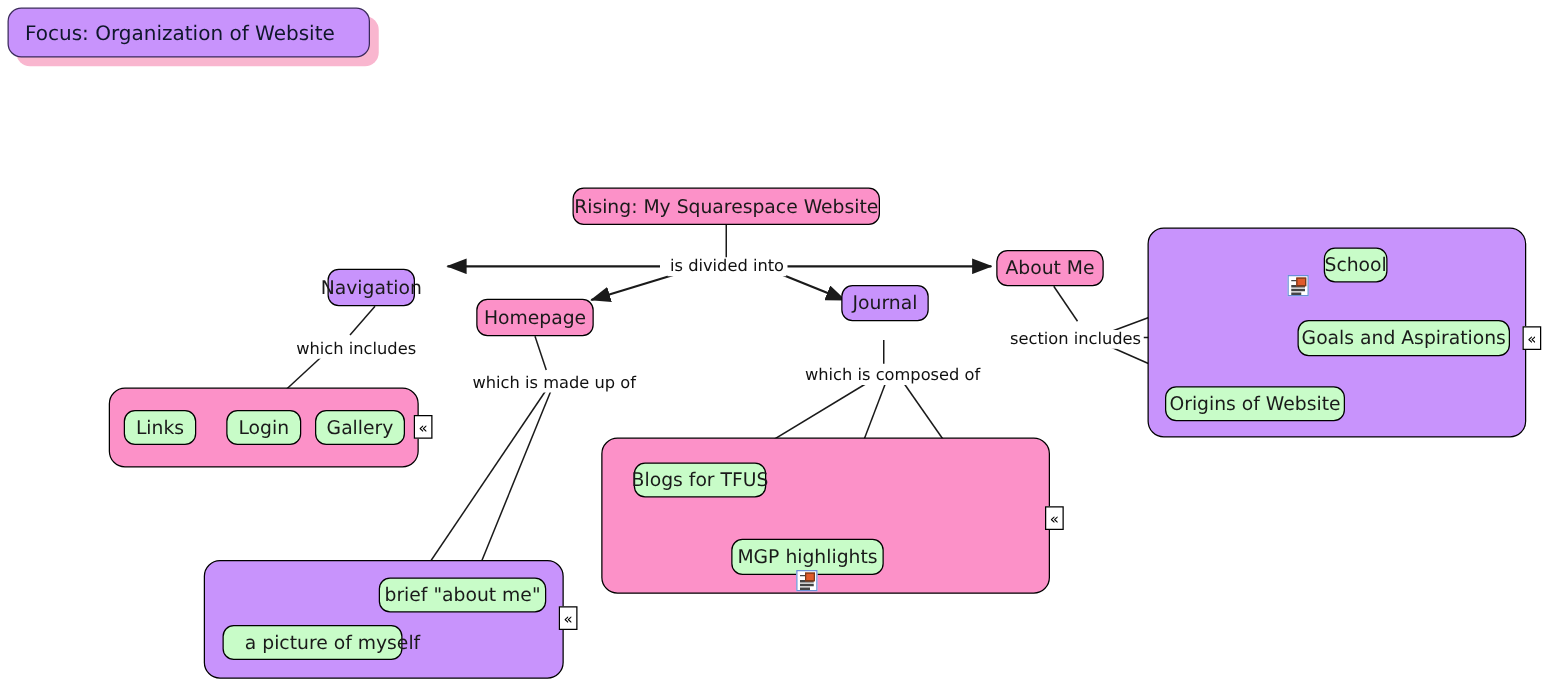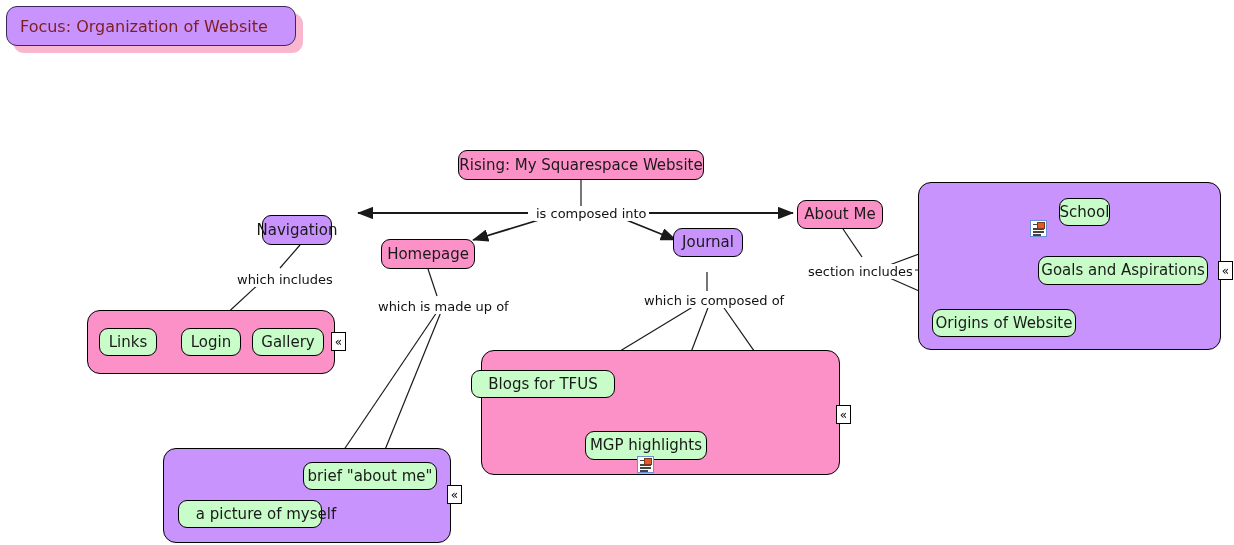--- a/index.html
+++ b/index.html
@@ -61,21 +61,21 @@
   .focus-box {
     position: absolute;
     box-sizing: border-box;
     background: #c893fc;
     border: 1.5px solid #3a2a5a;
     border-radius: 11px;
     display: flex;
     align-items: center;
     padding-left: 13px;
     font-size: 16px;
-    color: #7f1d1d;
+    color: #0f172a;
     z-index: 4;
   }
   .focus-shadow {
     position: absolute;
     box-sizing: border-box;
     background: #f9b6cf;
     border-radius: 11px;
     z-index: 3;
   }
 
@@ -204,38 +204,38 @@
       </div>
       <div class="node green" style="left: 252px; top: 328px; width: 72px; height: 28px;">
         <span>Gallery</span>
       </div>
       <div class="node green" style="left: 303px; top: 462px; width: 134px; height: 28px;">
         <span>brief "about me"</span>
       </div>
       <div class="node green" style="left: 178px; top: 500px; width: 144px; height: 28px; padding-left: 42px;">
         <span>a picture of myself</span>
       </div>
-      <div class="node green" style="left: 471px; top: 370px; width: 144px; height: 28px; justify-content: center;">
+      <div class="node green" style="left: 507px; top: 370px; width: 106px; height: 28px; justify-content: center;">
         <span>Blogs for TFUS</span>
       </div>
       <div class="node green" style="left: 585px; top: 431px; width: 122px; height: 29px;">
         <span>MGP highlights</span>
       </div>
       <div class="node green" style="left: 1059px; top: 198px; width: 51px; height: 28px;">
         <span>School</span>
       </div>
       <div class="node green" style="left: 1038px; top: 256px; width: 170px; height: 29px;">
         <span>Goals and Aspirations</span>
       </div>
       <div class="node green" style="left: 932px; top: 309px; width: 144px; height: 28px;">
         <span>Origins of Website</span>
       </div>
     </div>
   <div class="node-layer" id="labels-layer">
-      <div class="link-label" style="left: 534px; top: 206px;">is composed into</div>
+      <div class="link-label" style="left: 534px; top: 206px;">is divided into</div>
       <div class="link-label" style="left: 235px; top: 272px;">which includes</div>
       <div class="link-label" style="left: 376px; top: 299px;">which is made up of</div>
       <div class="link-label" style="left: 642px; top: 293px;">which is composed of</div>
       <div class="link-label" style="left: 806px; top: 264px;">section includes</div>
     </div>
   <div class="node-layer" id="overlay-layer">
       <div class="collapse-marker" style="left: 331px; top: 332px;">«</div>
       <div class="collapse-marker" style="left: 447px; top: 485px;">«</div>
       <div class="collapse-marker" style="left: 836px; top: 405px;">«</div>
       <div class="collapse-marker" style="left: 1218px; top: 261px;">«</div>

